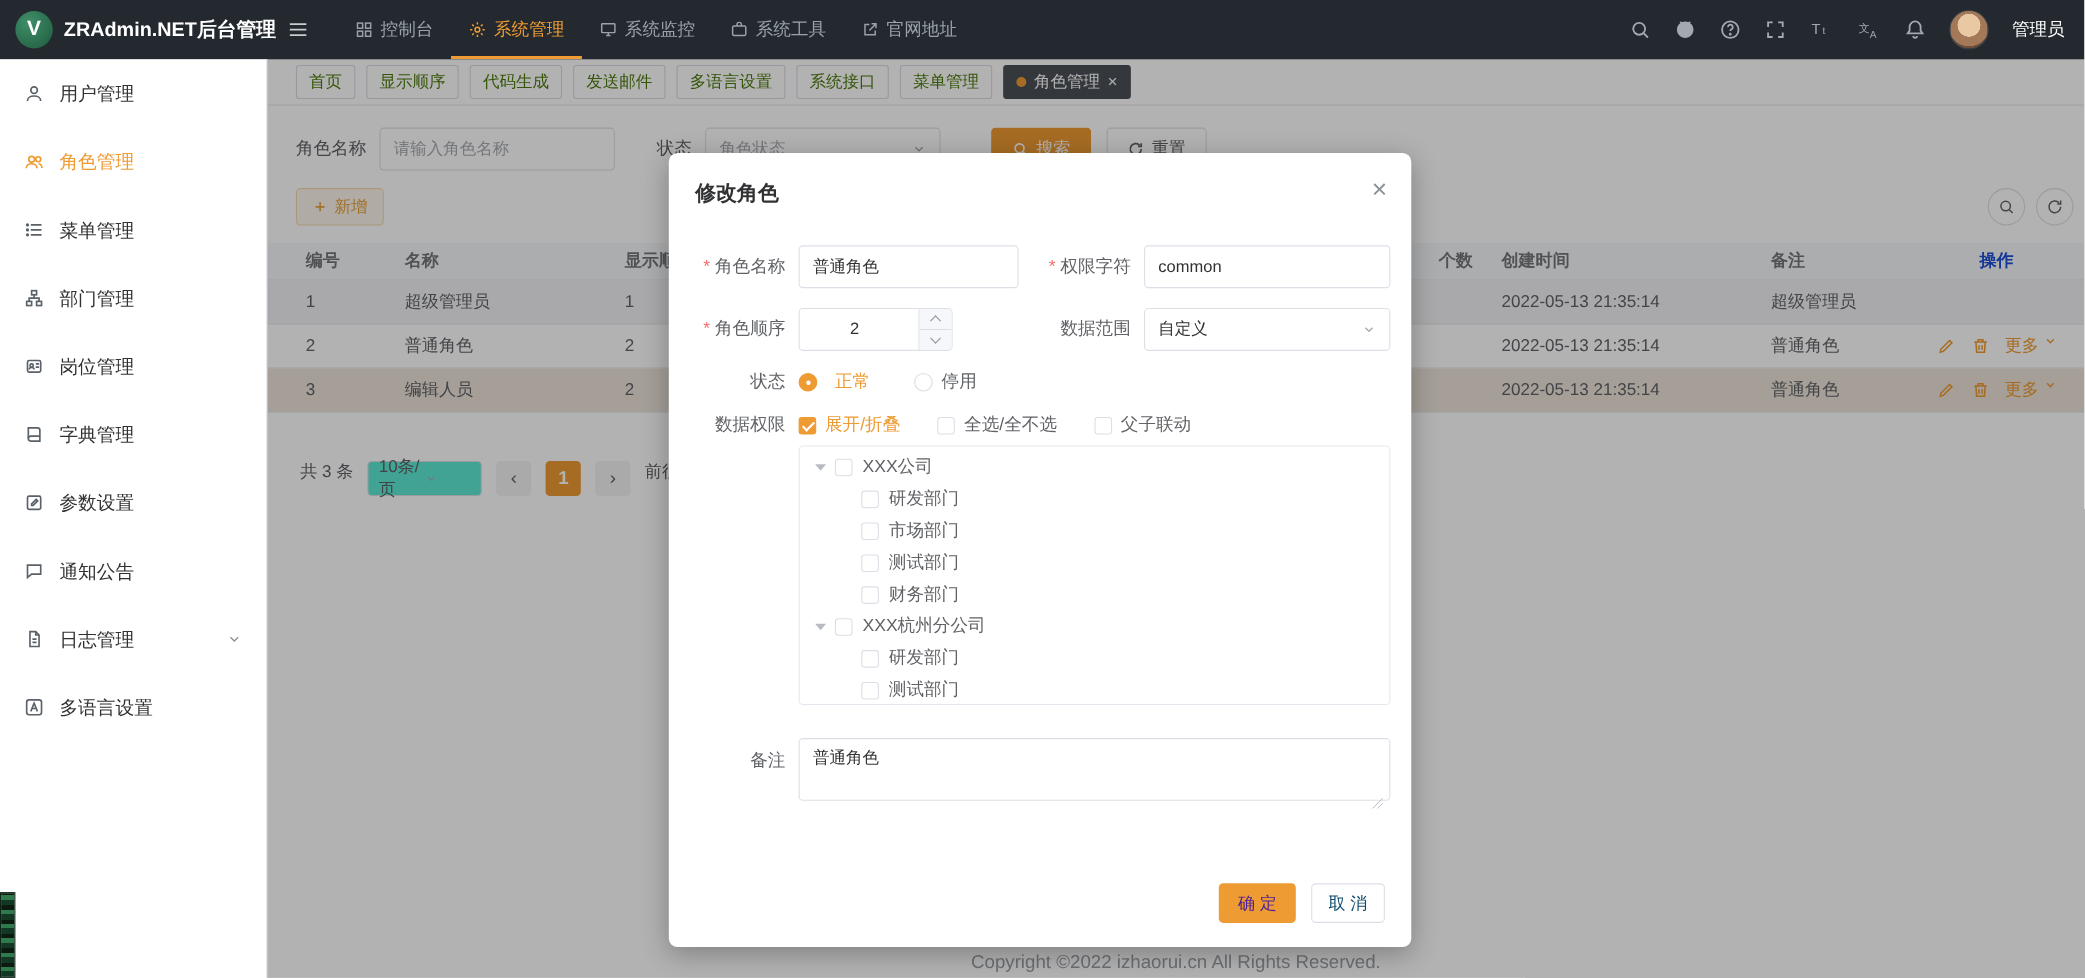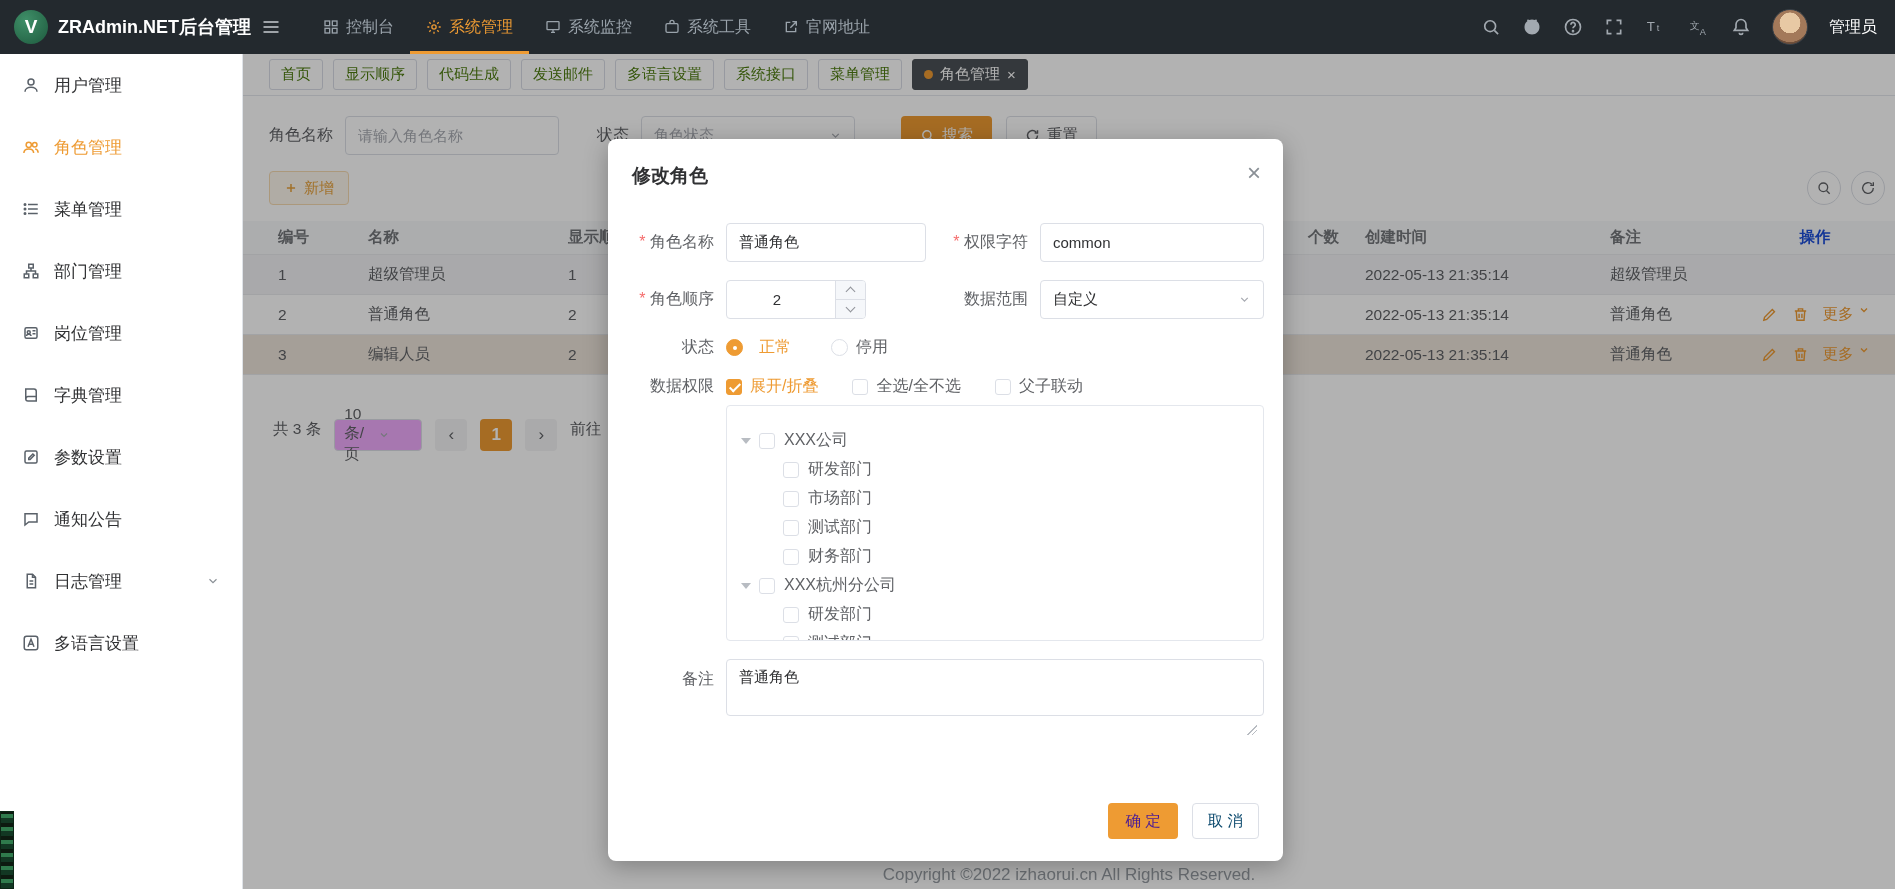--- a/index.html
+++ b/index.html
@@ -72,22 +72,22 @@
   .trow.head{background:#f7f8fa;color:#73767a;font-weight:bold;height:34px;}
   .trow.stripe{background:#f2f3f5;}
   .trow.selected{background:#ece4da;}
   .td-count{text-align:right;padding-right:6px;}
   .td-created{padding-left:20px;}
   .td-remark{padding-left:15px;}
   .td-actions{display:flex;align-items:center;justify-content:center;gap:14px;color:#ee9b33;}
   .action-link{display:flex;align-items:flex-start;gap:4px;cursor:pointer;color:#ee9b33;font-size:15.5px;}
 
   .pagination{display:flex;align-items:flex-start;gap:13px;margin:44px 0 0 30px;font-size:15.5px;color:#606266;}
-  .psize{width:88px;height:32px;border:1px solid #dcdfe6;border-radius:4px;display:flex;align-items:center;
-         padding:0 9px;cursor:pointer;background:#f0abfc;}
+  .psize{width:104px;height:32px;border:1px solid #dcdfe6;border-radius:4px;display:flex;align-items:center;
+         padding:0 9px;cursor:pointer;background:#5eead4;}
   .psize span{flex:1;}
   .pg-btn{width:32px;height:32px;border-radius:4px;background:#f4f4f5;color:#606266;display:flex;align-items:center;
           justify-content:center;font-size:17px;cursor:pointer;}
   .pg-cur{background:#ee9b33;color:#fff;font-weight:bold;}
   .goto{white-space:nowrap;}
 
   .content-footer{position:absolute;left:0;right:0;bottom:4px;text-align:center;color:#9aa0a6;font-size:17px;}
 
   
   .overlay{position:absolute;left:243px;top:54px;right:0;bottom:0;background:rgba(0,0,0,.30);z-index:40;}
@@ -121,21 +121,21 @@
   .rd-label.on{color:#ee9b33;margin-left:16px;}
   .radio-gap{margin-left:40px;}
   .cb{width:16px;height:16px;border-radius:3px;border:1px solid #dcdfe6;background:#fff;position:relative;flex:none;cursor:pointer;}
   .cb.checked{background:#ee9b33;border-color:#ee9b33;}
   .cb.checked::after{content:"";position:absolute;left:5px;top:1.5px;width:4px;height:9px;border:solid #fff;
                      border-width:0 2px 2px 0;transform:rotate(45deg);}
   .cb-label{margin-left:8px;font-size:16px;color:#606266;cursor:pointer;}
   .cb-label.on{color:#ee9b33;}
   .cb-gap{margin-left:34px;}
 
-  .tree-box{grid-column:2/5;border:1px solid #e4e7ed;border-radius:4px;height:236px;padding:20px 0;overflow:hidden;margin-bottom:0;}
+  .tree-box{grid-column:2/5;border:1px solid #e4e7ed;border-radius:4px;height:236px;padding:4px 0;overflow:hidden;margin-bottom:12px;}
   .tree-row{display:flex;align-items:center;height:29px;padding-left:14px;cursor:pointer;}
   .tree-row.child{padding-left:38px;}
   .caret{width:0;height:0;border-left:5px solid transparent;border-right:5px solid transparent;
          border-top:6px solid #b8bcc2;margin-right:8px;flex:none;cursor:pointer;}
   .caret-space{width:10px;margin-right:8px;flex:none;}
   .tree-label{margin-left:9px;font-size:16px;color:#606266;}
 
   .remark-row{margin-top:18px;margin-bottom:0;align-items:start;}
   .remark-row .m-label{margin-top:10px;}
   .m-textarea{grid-column:2/5;height:57px;border:1px solid #dcdfe6;border-radius:4px;padding:8px 12px;font-size:15px;

